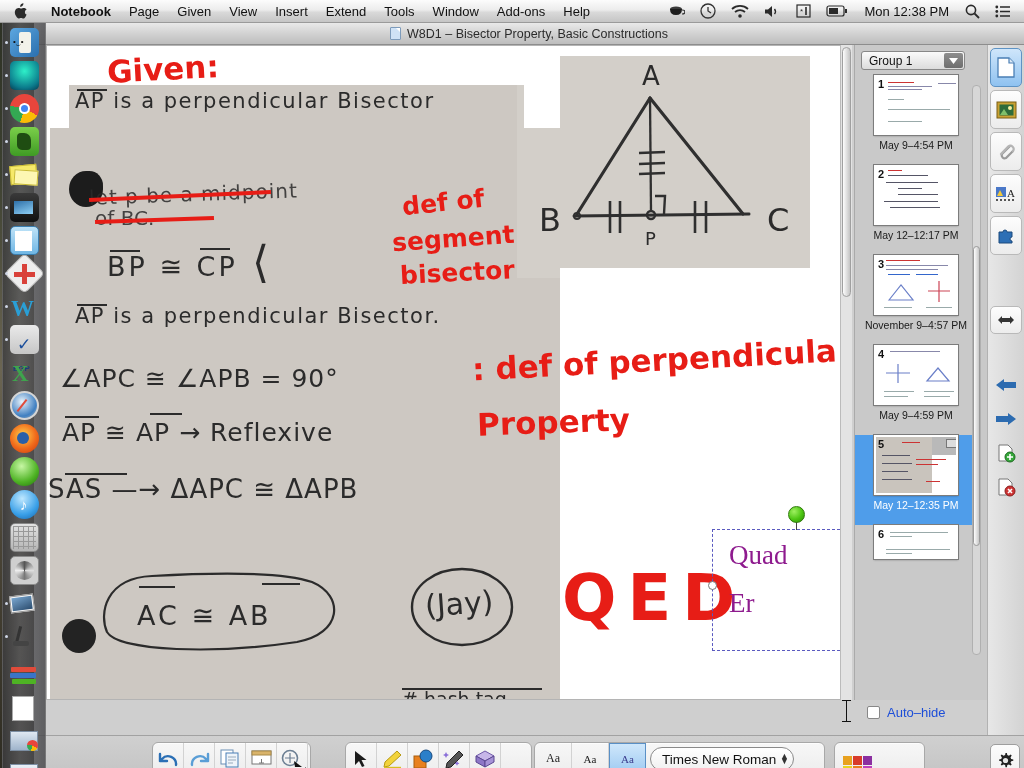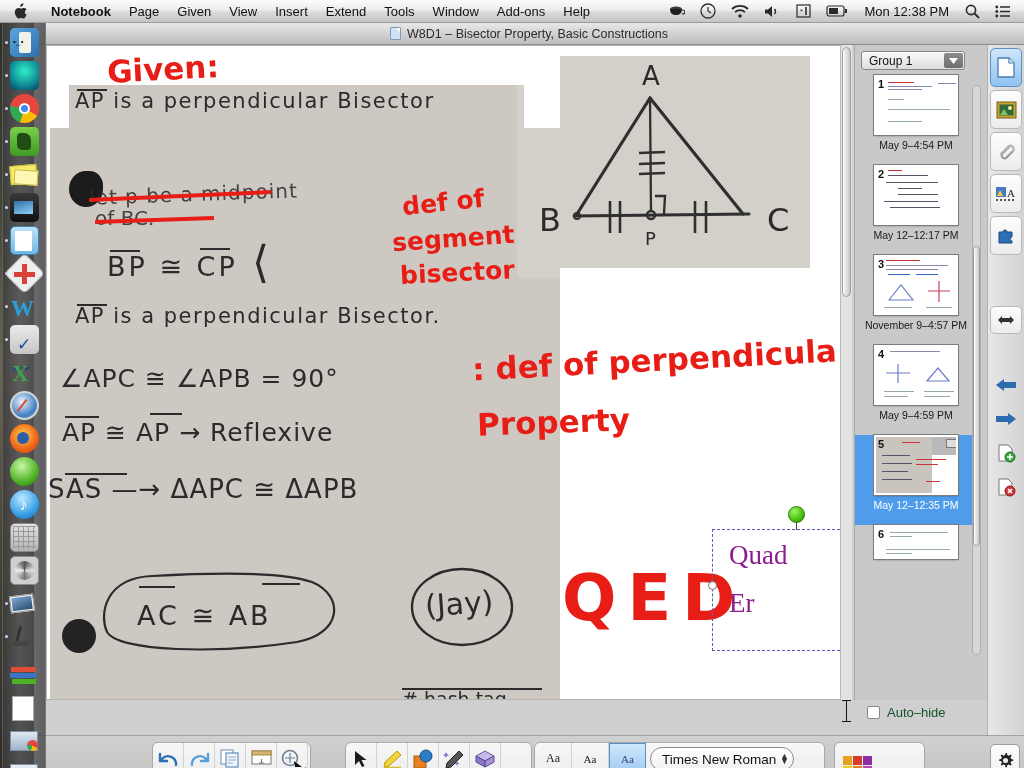--- a/index.html
+++ b/index.html
@@ -157,21 +157,21 @@
   .tline.p { background:#88a; }
   .tline.r { background:#c33; }
   .sorter-scroll {
     position:absolute; right:6px; top:40px; width:9px; height:570px; background:#d7d7d7;
     border:1px solid #b0b0b0; border-radius:4px;
   }
   .sorter-scroll .knob{ position:absolute; left:0; top:160px; width:7px; height:300px; border-radius:4px;
     background:linear-gradient(90deg,#fdfdfd,#c8c8c8); border:1px solid #9a9a9a;}
   .autohide { position:absolute; left:12px; top:660px; display:flex; align-items:center; gap:7px;}
   .autohide .cb { width:13px;height:13px;border:1px solid #888;background:#fff;border-radius:2px;}
-  .autohide .lbl { font-size:13px; color:#14532d;}
+  .autohide .lbl { font-size:13px; color:#1d4ed8;}
 
   
   .rail {
     position:absolute; left:953px; top:0px; width:37px; height:723px;
     background:linear-gradient(90deg,#e7e7e7,#d3d3d3);
     border-left:1px solid #b2b2b2;
   }
   .rail-btn {
     width:32px;height:39px;margin:3px auto 0 auto;border:1px solid #b9b9b9;border-radius:5px;
     background:linear-gradient(180deg,#fdfdfd,#ececec);

